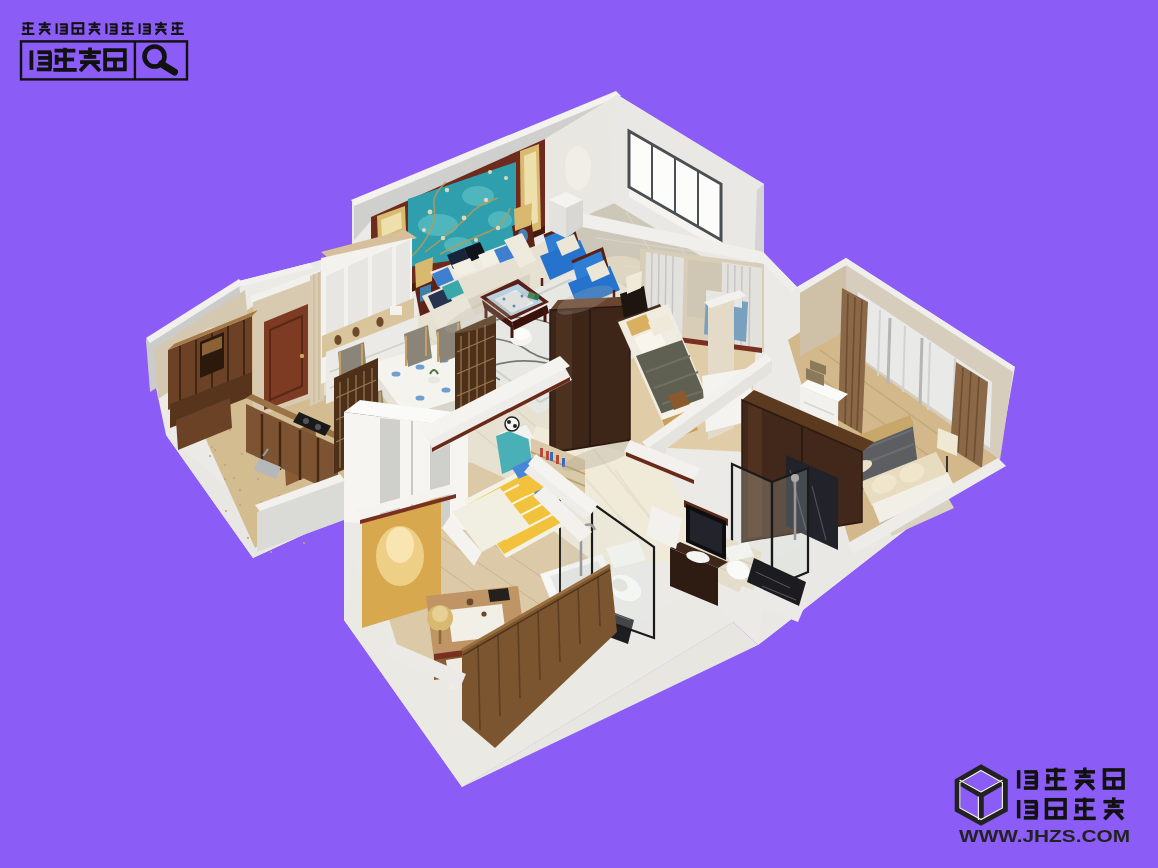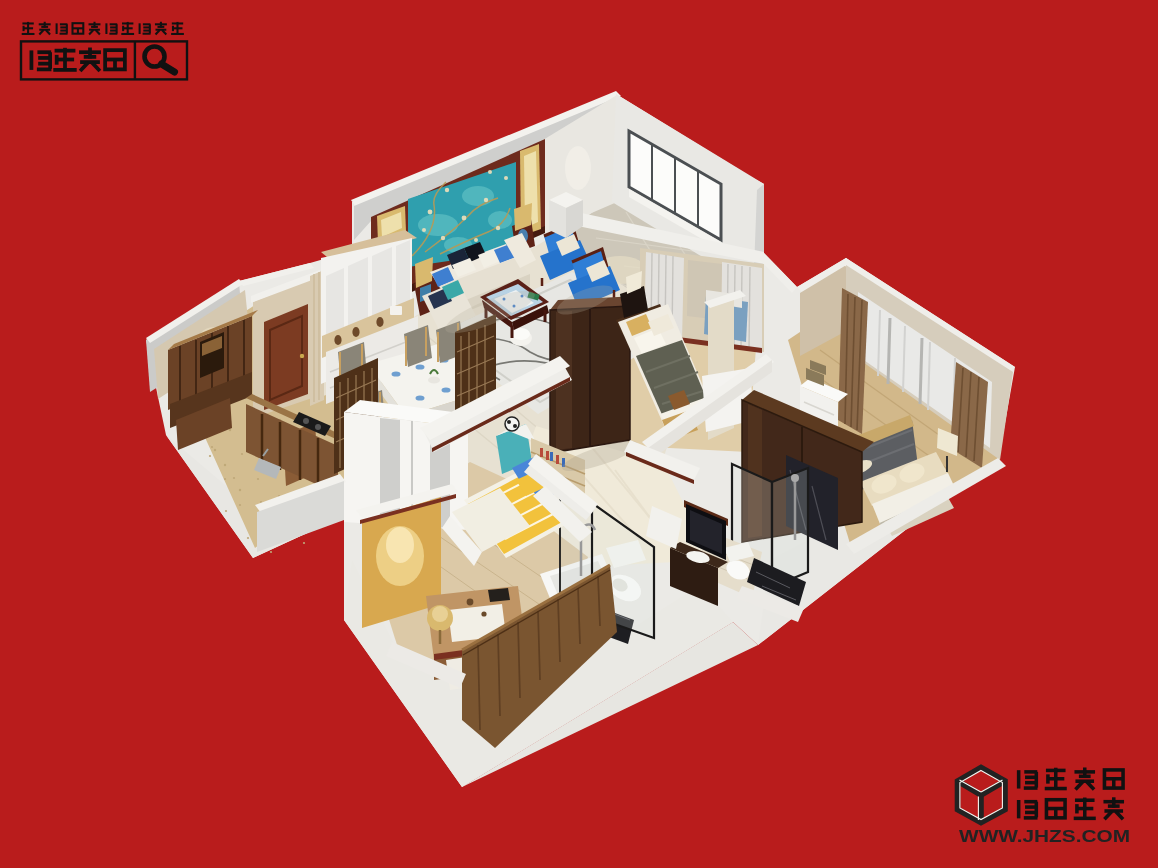--- a/index.html
+++ b/index.html
@@ -1,16 +1,16 @@
 <!DOCTYPE html>
 <html><head>
 <meta charset="utf-8">
 <style>
 html,body{margin:0;padding:0;background:#f7f6f1;}
-#stage{position:relative;width:1158px;height:868px;background:#b91c1c;overflow:hidden;
+#stage{position:relative;width:1158px;height:868px;background:#8b5cf6;overflow:hidden;
 font-family:"Liberation Sans",sans-serif;}
 svg{position:absolute;left:0;top:0;}
 </style>
 </head>
 <body>
 <div id="stage">
 <svg width="1158" height="868" viewBox="0 0 1158 868">
 <defs>
 <g id="cg1" stroke="#111" fill="none" stroke-width="1.45" stroke-linecap="butt">
 <line x1="1" y1="1.6" x2="9" y2="1.6"></line>

